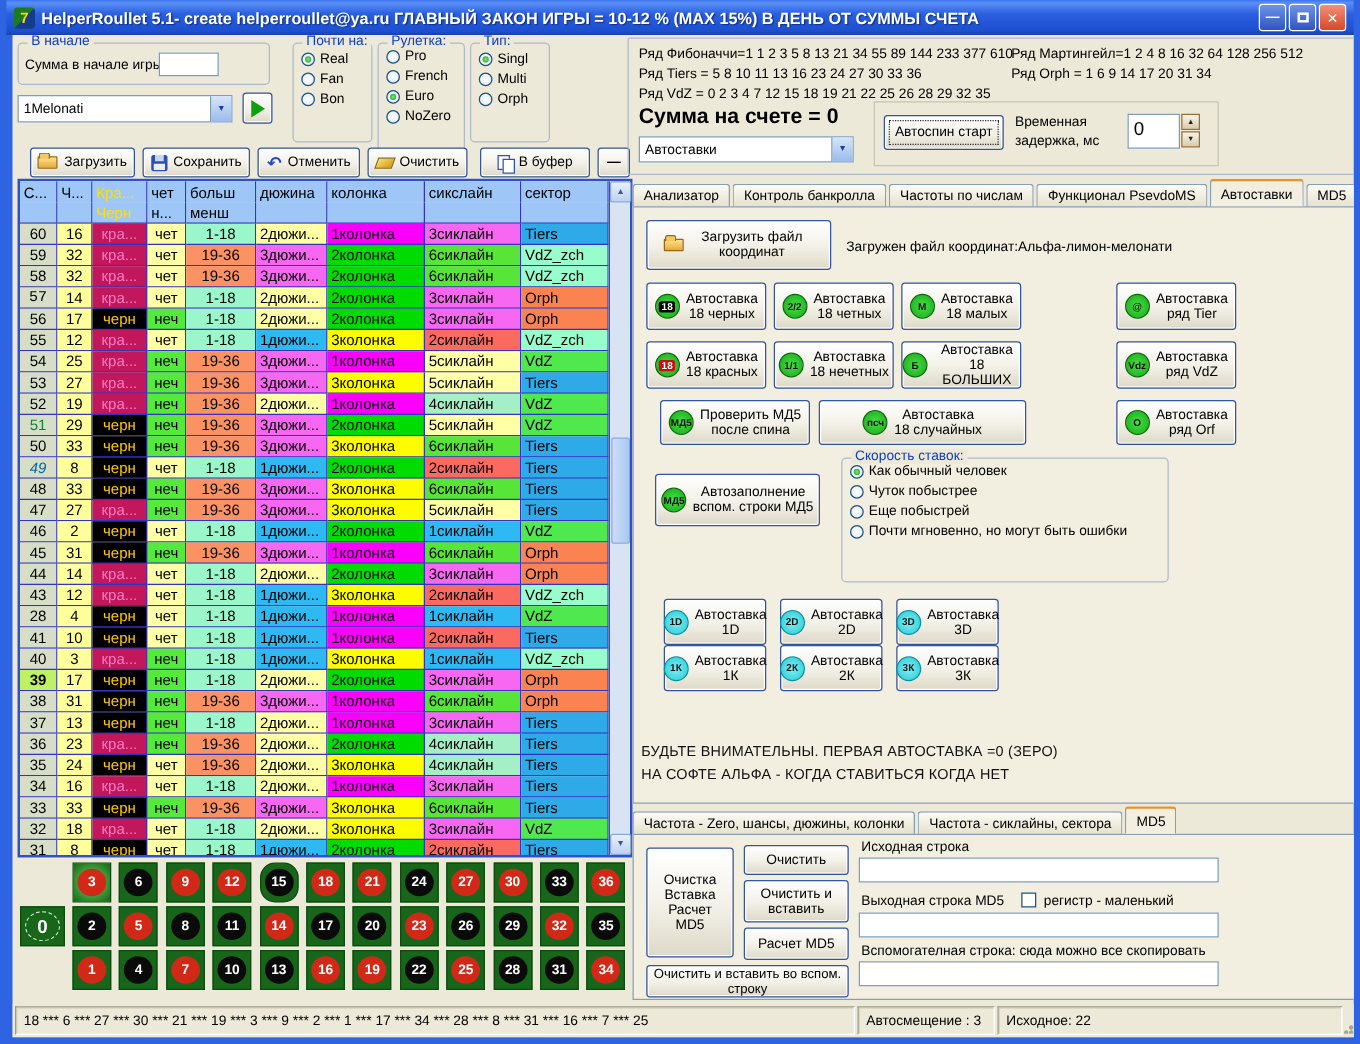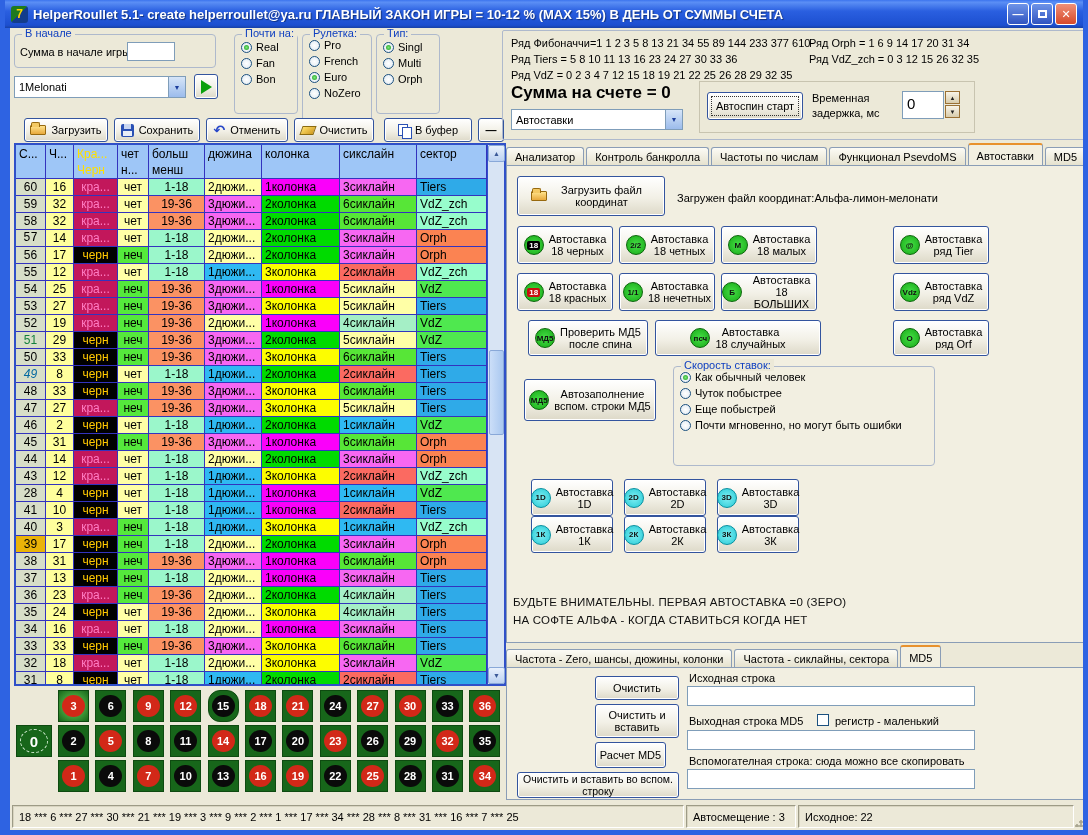--- a/index.html
+++ b/index.html
@@ -243,22 +243,22 @@
       <span>—</span>
     </div>
 
     <div class="gb" style="left:492px;top:2px;width:584px;height:110px;border-radius:2px;">
       <div id="series-left" style="position:absolute;left:8px;top:4px;line-height:16px;">
           <div>Ряд Фибоначчи=1 1 2 3 5 8 13 21 34 55 89 144 233 377 610</div>
           <div>Ряд Tiers = 5 8 10 11 13 16 23 24 27 30 33 36</div>
           <div>Ряд VdZ = 0 2 3 4 7 12 15 18 19 21 22 25 26 28 29 32 35</div>
         </div>
       <div id="series-right" style="position:absolute;left:306px;top:4px;line-height:16px;">
+          <div>Ряд Мартингейл=1 2 4 8 16 32 64 128 256 512</div>
           <div>Ряд Orph = 1 6 9 14 17 20 31 34</div>
-          <div>Ряд VdZ_zch = 0 3 12 15 26 32 35</div>
         </div>
       <div class="lbl big" style="left:8px;top:52px;">Сумма на счете = 0</div>
       <div class="combo" style="left:8px;top:78px;width:172px;height:21px;">
         <span class="cval">Автоставки</span>
         <span class="carrow">▼</span>
       </div>
       <div style="position:absolute;left:196px;top:50px;width:276px;height:52px;border:1px solid #C8C4B0;">
         <div class="xpbtn" style="left:7px;top:10px;width:96px;height:28px;outline:1px dotted #333;outline-offset:-5px;">
           <span>Автоспин старт</span>
         </div>
@@ -522,21 +522,21 @@
             <div class="tcell c-center" style="background: rgb(255, 255, 156); color: rgb(0, 0, 0);">3</div>
             <div class="tcell c-center" style="background: rgb(194, 23, 91); color: rgb(255, 125, 196);">кра...</div>
             <div class="tcell c-center" style="background: rgb(85, 233, 60); color: rgb(0, 0, 0);">неч</div>
             <div class="tcell c-center" style="background: rgb(155, 247, 203); color: rgb(0, 0, 0);">1-18</div>
             <div class="tcell" style="background: rgb(47, 185, 242); color: rgb(0, 0, 0);">1дюжи...</div>
             <div class="tcell" style="background: rgb(253, 253, 0); color: rgb(0, 0, 0);">3колонка</div>
             <div class="tcell" style="background: rgb(47, 185, 242); color: rgb(0, 0, 0);">1сиклайн</div>
             <div class="tcell" style="background: rgb(151, 253, 204); color: rgb(0, 0, 0);">VdZ_zch</div>
           </div>
           <div class="trow">
-            <div class="tcell c-center" style="background: #eab308; color: rgb(0, 0, 0);">39</div>
+            <div class="tcell c-center" style="background: #bef264; color: rgb(0, 0, 0); font-weight: bold;">39</div>
             <div class="tcell c-center" style="background: rgb(255, 255, 156); color: rgb(0, 0, 0);">17</div>
             <div class="tcell c-center" style="background: rgb(0, 0, 0); color: rgb(255, 200, 0);">черн</div>
             <div class="tcell c-center" style="background: rgb(85, 233, 60); color: rgb(0, 0, 0);">неч</div>
             <div class="tcell c-center" style="background: rgb(155, 247, 203); color: rgb(0, 0, 0);">1-18</div>
             <div class="tcell" style="background: rgb(255, 255, 166); color: rgb(0, 0, 0);">2дюжи...</div>
             <div class="tcell" style="background: rgb(0, 219, 0); color: rgb(0, 0, 0);">2колонка</div>
             <div class="tcell" style="background: rgb(247, 103, 242); color: rgb(0, 0, 0);">3сиклайн</div>
             <div class="tcell" style="background: rgb(251, 131, 82); color: rgb(0, 0, 0);">Orph</div>
           </div>
           <div class="trow">
@@ -865,27 +865,30 @@
       <div class="warn" style="left:6px;top:430px;">БУДЬТЕ ВНИМАТЕЛЬНЫ. ПЕРВАЯ АВТОСТАВКА =0 (ЗЕРО)</div>
       <div class="warn" style="left:6px;top:448px;">НА СОФТЕ АЛЬФА - КОГДА СТАВИТЬСЯ КОГДА НЕТ</div>
     </div>
 
     <div class="tabbar" style="left:496px;top:617px;width:580px;height:22px;" id="bottom-tabbar">
         <div class="tab">Частота - Zero, шансы, дюжины, колонки</div>
         <div class="tab">Частота - сиклайны, сектора</div>
         <div class="tab active">MD5</div>
       </div>
     <div class="tabpage" style="left:496px;top:639px;width:580px;height:133px;">
+      <div class="xpbtn" style="left:10px;top:10px;width:70px;height:88px;">
+        <span class="bet-lines" style="width:58px;">Очистка Вставка Расчет MD5</span>
+      </div>
       <div class="xpbtn" style="left:88px;top:8px;width:84px;height:24px;">
         <span>Очистить</span>
       </div>
       <div class="xpbtn" style="left:88px;top:36px;width:84px;height:34px;">
         <span class="bet-lines" style="width:70px;">Очистить и вставить</span>
       </div>
-      <div class="xpbtn" style="left:88px;top:74px;width:71px;height:26px;">
+      <div class="xpbtn" style="left:88px;top:74px;width:84px;height:26px;">
         <span>Расчет MD5</span>
       </div>
       <div class="xpbtn" style="left:10px;top:104px;width:162px;height:26px;">
         <span class="bet-lines" style="width:150px;font-size:10.5px;">Очистить и  вставить во вспом. строку</span>
       </div>
       <div class="lbl" style="left:182px;top:4px;">Исходная строка</div>
       <input class="tinput" style="left: 180px; top: 18px; width: 288px; height: 20px;" value="">
       <div class="lbl" style="left:182px;top:47px;">Выходная строка MD5</div>
       <span class="check" style="position:absolute;left:310px;top:46px;"></span>
       <div class="lbl" style="left:328px;top:47px;">регистр  - маленький</div>

